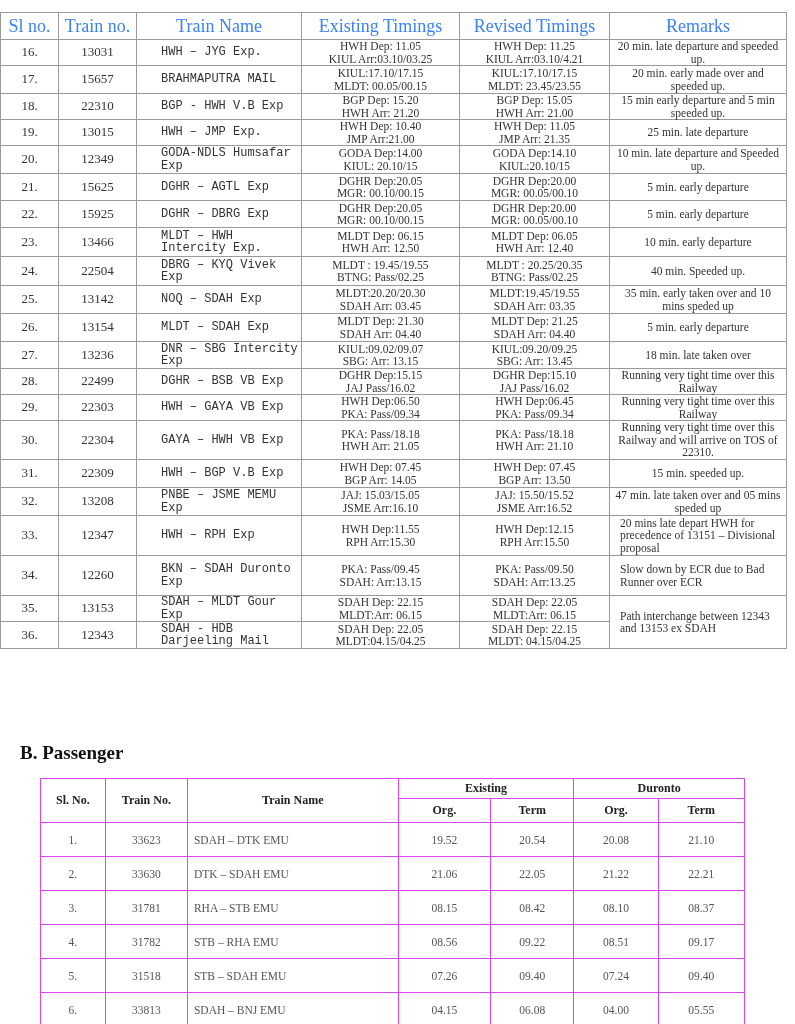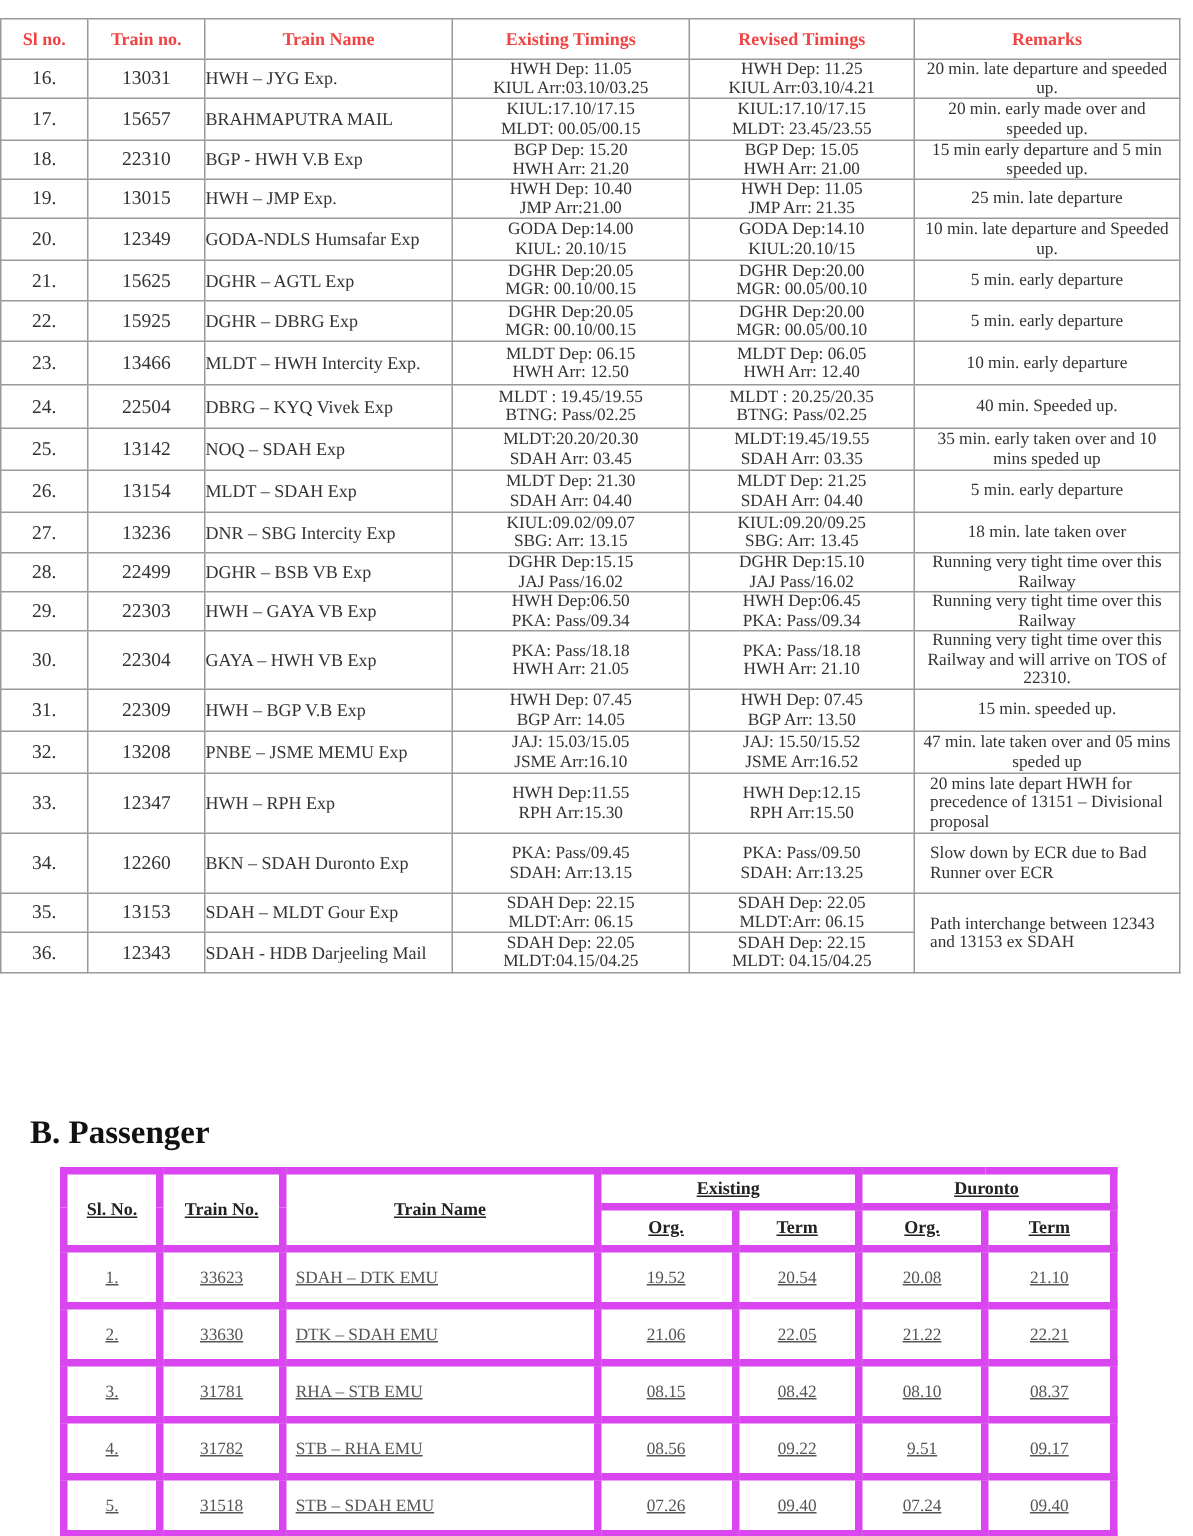--- a/index.html
+++ b/index.html
@@ -1,29 +1,29 @@
 <!DOCTYPE html>
 <html><head>
 <meta charset="utf-8">
 <style>
   html, body { margin: 0; padding: 0; background: #fff; }
   body { width: 795px; height: 1024px; position: relative; overflow: hidden;
          font-family: "Liberation Serif", serif; color: #333; }
   table { border-collapse: collapse; }
   #main-table { position: absolute; left: 0; top: 12px; width: 786px; table-layout: fixed; }
   #main-table th, #main-table td { border: 1px solid #9a9a9a; font-size: 11.5px; line-height: 12.5px; padding: 0 3px; }
-  #main-table th { font-weight: bold; font-size: 12px; color: #ef4444; height: 26px; }
+  #main-table th { font-weight: normal; font-size: 18px; color: #3b82f6; height: 26px; }
   #main-table td.c { text-align: center; }
   #main-table td.sl { font-size: 13px; }
   #main-table td.tn { font-size: 13px; }
-  #main-table td.name { font-size: 12px; text-align: left; padding-left: 0; }
+  #main-table td.name { font-size: 12px; text-align: left; padding-left: 24px; font-family: Liberation Mono, monospace; }
   .tm { display: block; }
-  .section-title { position: absolute; left: 20px; top: 742px; font-weight: bold; font-size: 22px; color: #111; }
+  .section-title { position: absolute; left: 20px; top: 742px; font-weight: bold; font-size: 19px; color: #111; }
   #pass-table { position: absolute; left: 40px; top: 778px; width: 705px; table-layout: fixed; }
-  #pass-table th, #pass-table td { border: 5px solid #d946ef; font-size: 11.5px; text-align: center; text-decoration: underline; }
+  #pass-table th, #pass-table td { border: 1px solid #d946ef; font-size: 11.5px; text-align: center; }
   #pass-table th { font-weight: bold; font-size: 12px; color: #222; }
   #pass-table td { height: 31px; color: #555; }
   #pass-table td.name { text-align: left; padding-left: 6px; }
 </style>
 </head>
 <body>
 
 <table id="main-table">
   <colgroup>
     <col style="width:58px">
@@ -394,21 +394,21 @@
         <td>08.42</td>
         <td>08.10</td>
         <td>08.37</td>
       </tr>
       <tr>
         <td>4.</td>
         <td>31782</td>
         <td class="name">STB – RHA EMU</td>
         <td>08.56</td>
         <td>09.22</td>
-        <td>9.51</td>
+        <td>08.51</td>
         <td>09.17</td>
       </tr>
       <tr>
         <td>5.</td>
         <td>31518</td>
         <td class="name">STB – SDAH EMU</td>
         <td>07.26</td>
         <td>09.40</td>
         <td>07.24</td>
         <td>09.40</td>

